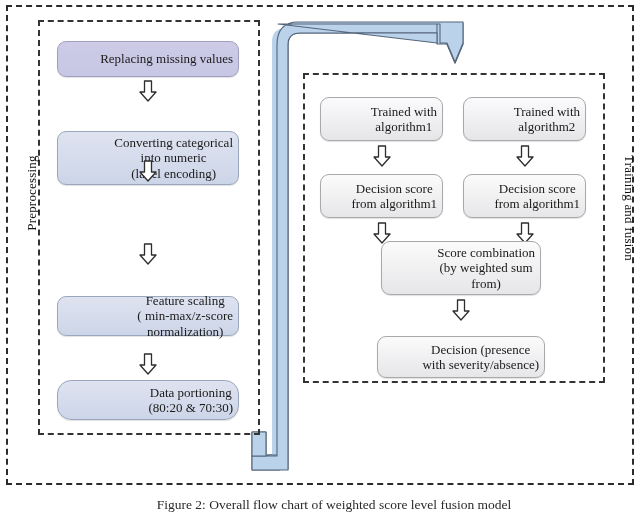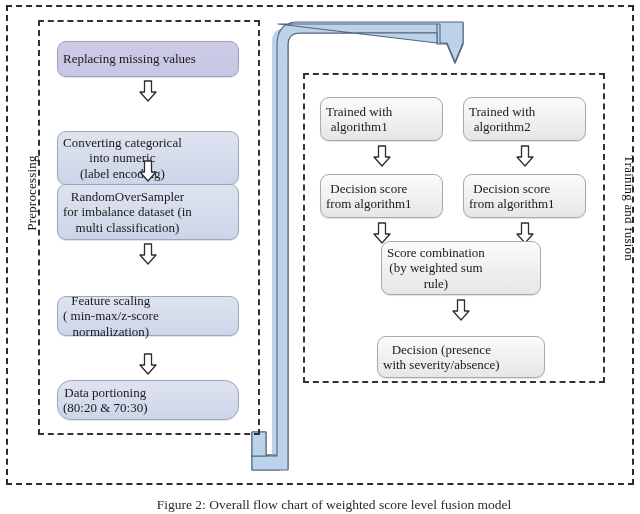--- a/index.html
+++ b/index.html
@@ -74,21 +74,21 @@
   }
 
   
   .node {
     position: absolute;
     box-sizing: border-box;
     border-radius: 9px;
     border: 1px solid #9aa3b4;
     display: flex;
     align-items: center;
-    justify-content: flex-start;
+    justify-content: flex-end;
     text-align: center;
     font-size: 13px;
     line-height: 1.16;
     padding: 2px 5px;
     box-shadow: 0 1px 1px rgba(0,0,0,0.12);
   }
   .node .txt {
     display: block;
     white-space: pre-line;
   }
@@ -226,25 +226,20 @@
 into numeric
 (label encoding)</span>
   </div>
 
   <div class="block-arrow" style="left:139px; top:160px;">
     <svg width="18" height="22" viewBox="0 0 18 22">
         <path d="M5.5,1 L12.5,1 L12.5,12 L17,12 L9,21 L1,12 L5.5,12 Z" fill="#ffffff" stroke="#2d2d2d" stroke-width="1.3" stroke-linejoin="round"></path>
       </svg>
   </div>
 
-  <div class="node lav" style="left:57px; top:184px; width:182px; height:56px;">
-    <span class="txt">RandomOverSampler
-for imbalance dataset (in
-multi classification)</span>
-  </div>
 
   <div class="block-arrow" style="left:139px; top:243px;">
     <svg width="18" height="22" viewBox="0 0 18 22">
         <path d="M5.5,1 L12.5,1 L12.5,12 L17,12 L9,21 L1,12 L5.5,12 Z" fill="#ffffff" stroke="#2d2d2d" stroke-width="1.3" stroke-linejoin="round"></path>
       </svg>
   </div>
 
   <div class="node lav" style="left:57px; top:296px; width:182px; height:40px;">
     <span class="txt">Feature scaling
 ( min-max/z-score
@@ -303,21 +298,21 @@
   </div>
   <div class="block-arrow" style="left:516px; top:222px;">
     <svg width="18" height="22" viewBox="0 0 18 22">
         <path d="M5.5,1 L12.5,1 L12.5,12 L17,12 L9,21 L1,12 L5.5,12 Z" fill="#ffffff" stroke="#2d2d2d" stroke-width="1.3" stroke-linejoin="round"></path>
       </svg>
   </div>
 
   <div class="node gray" style="left:381px; top:241px; width:160px; height:54px;">
     <span class="txt">Score combination
 (by weighted sum
-rule)</span>
+from)</span>
   </div>
 
   <div class="block-arrow" style="left:452px; top:299px;">
     <svg width="18" height="22" viewBox="0 0 18 22">
         <path d="M5.5,1 L12.5,1 L12.5,12 L17,12 L9,21 L1,12 L5.5,12 Z" fill="#ffffff" stroke="#2d2d2d" stroke-width="1.3" stroke-linejoin="round"></path>
       </svg>
   </div>
 
   <div class="node gray" style="left:377px; top:322px; width:168px; height:42px;margin-top:14px;">
     <span class="txt">Decision (presence

